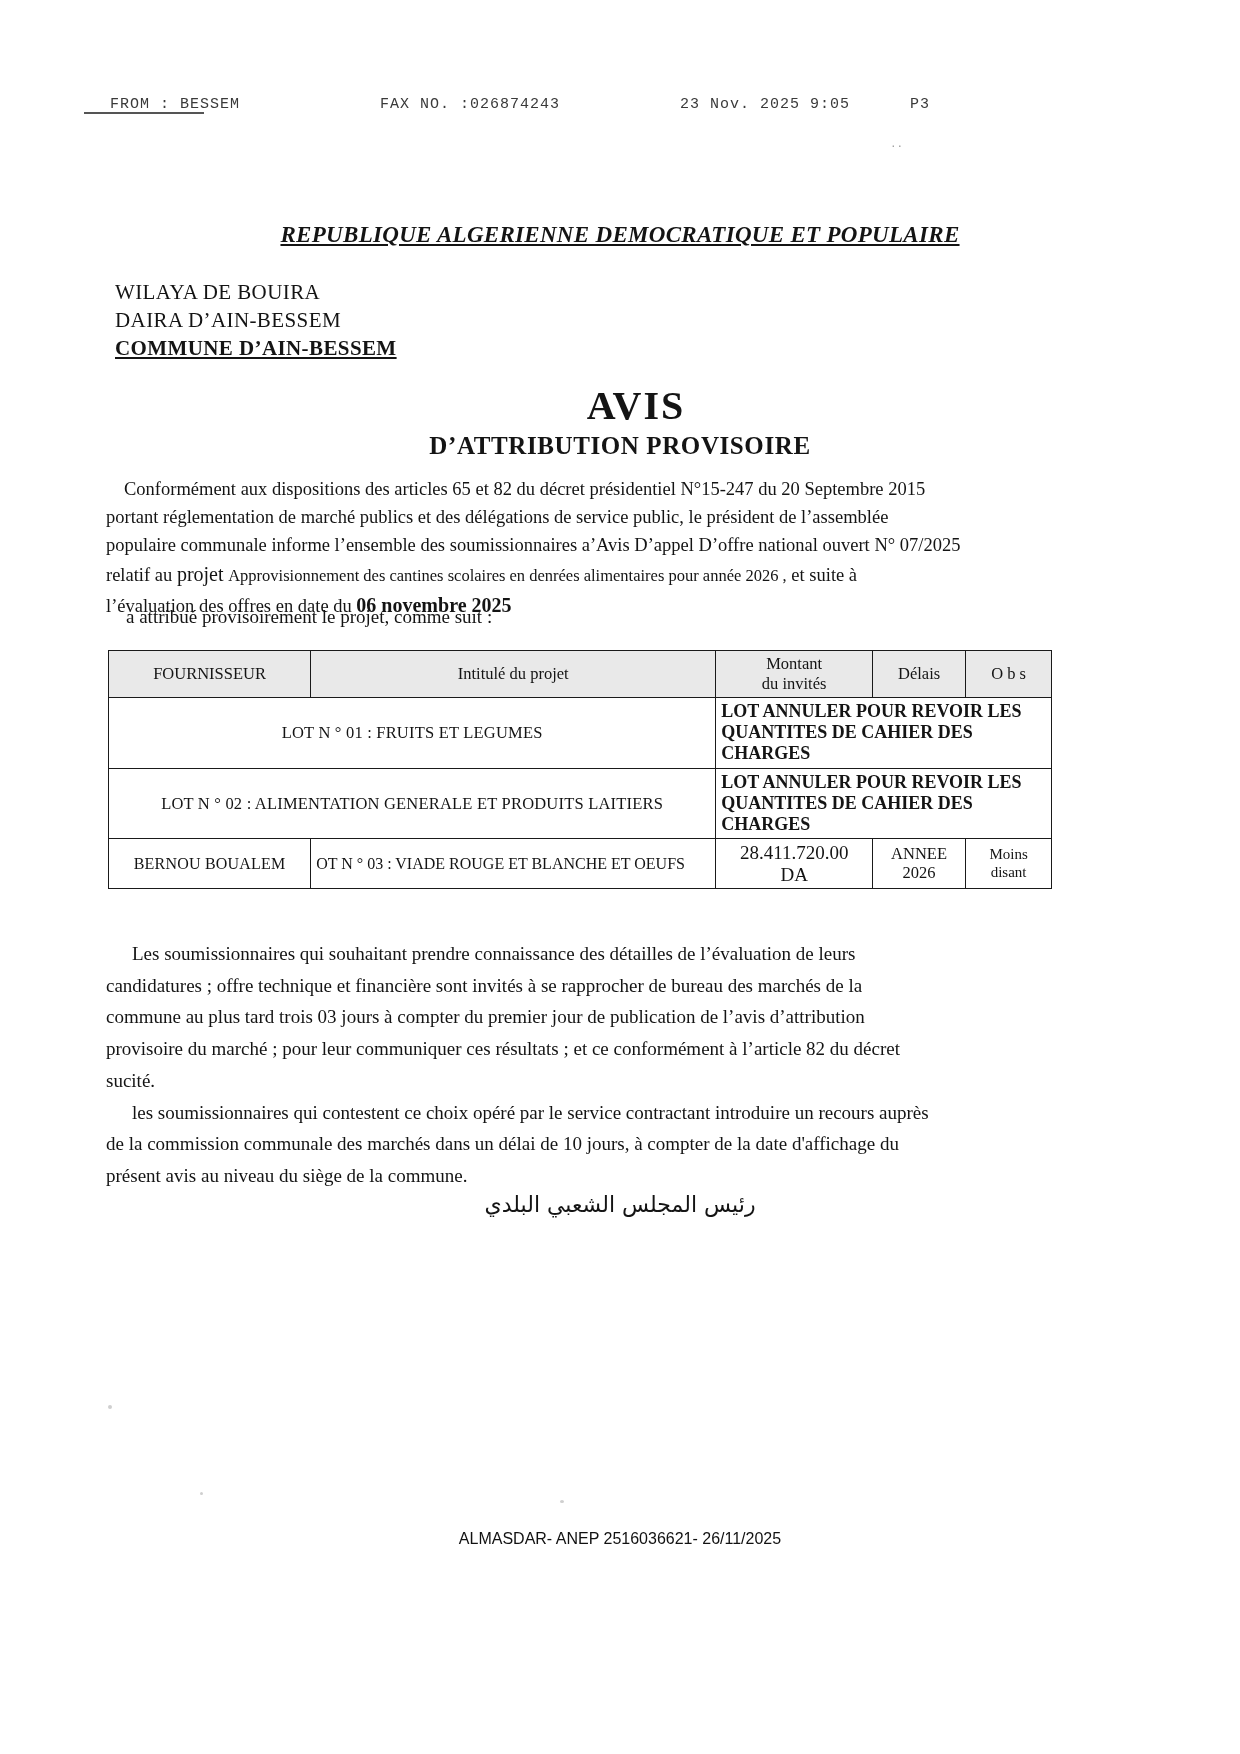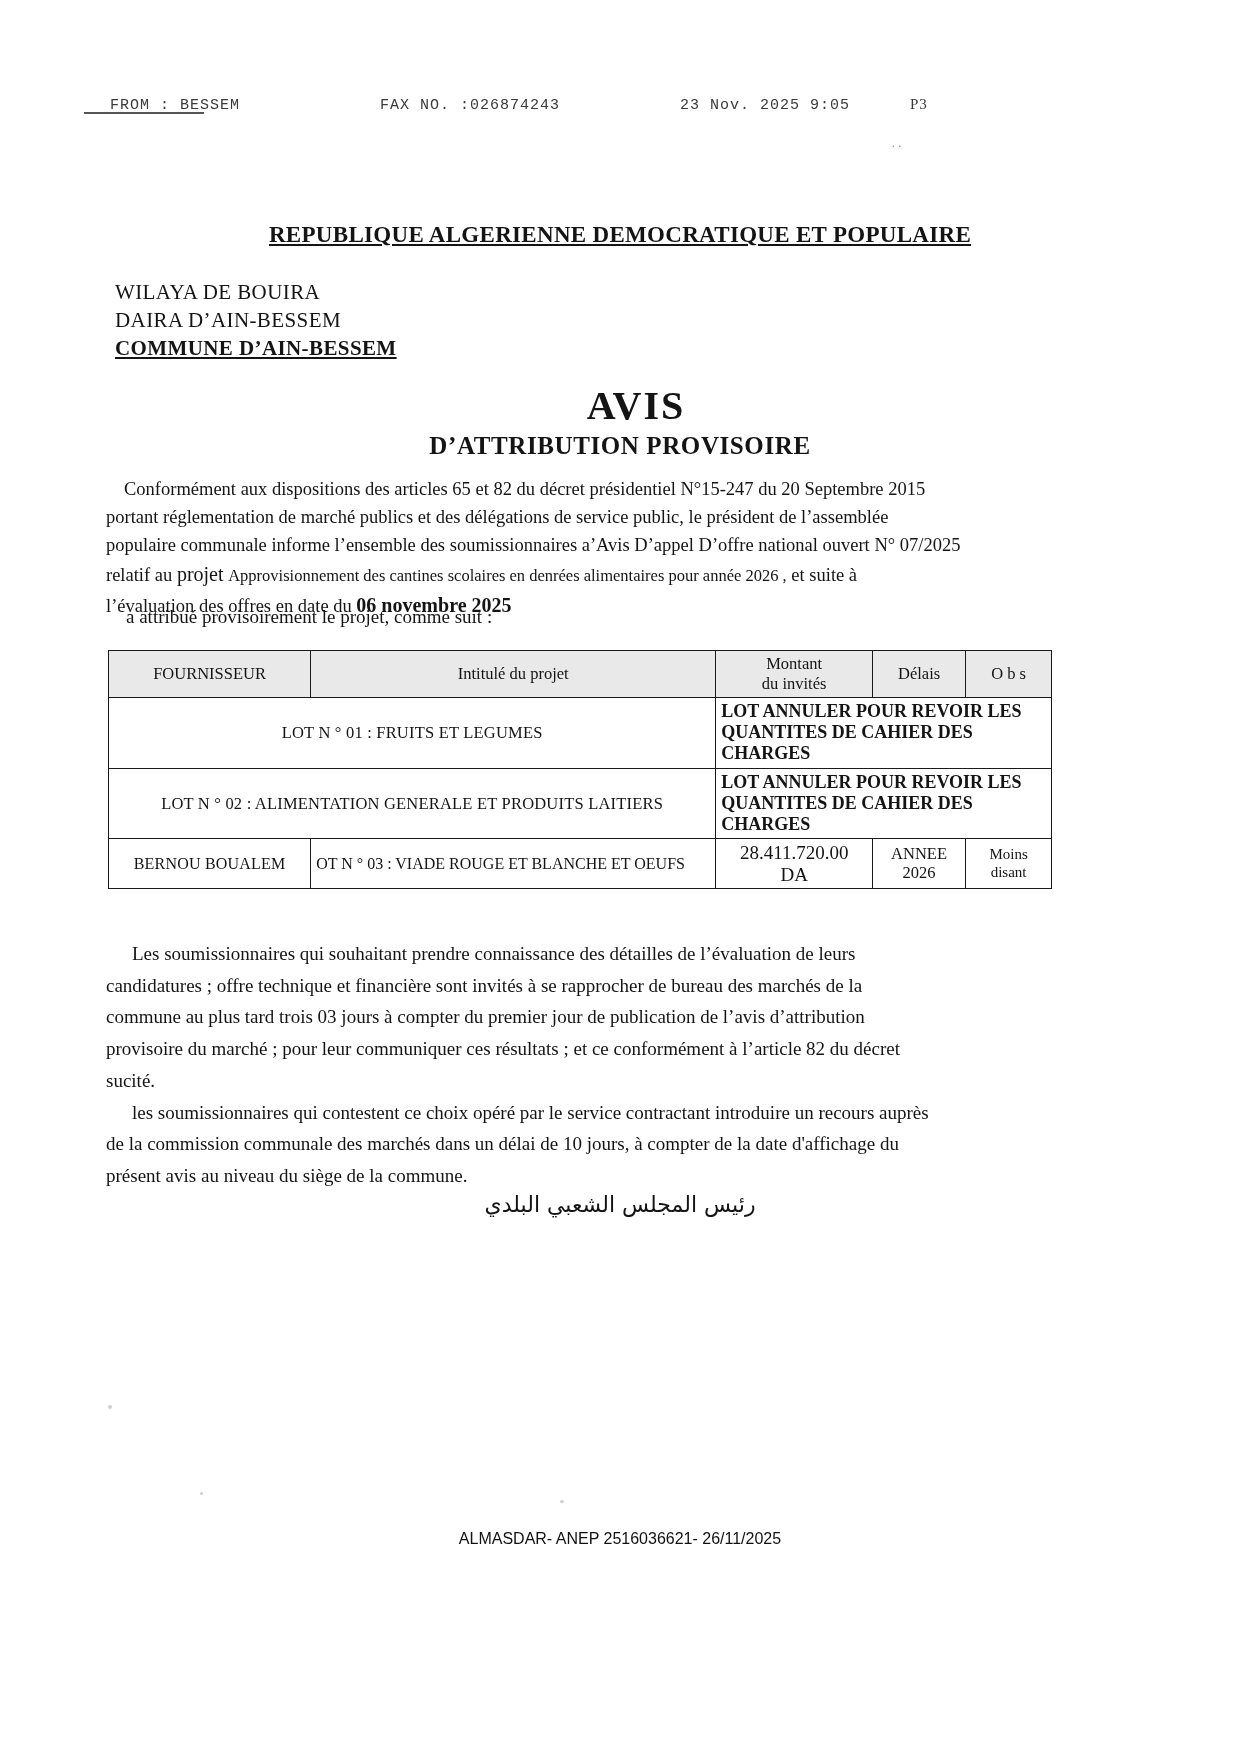--- a/index.html
+++ b/index.html
@@ -31,21 +31,21 @@
     font-family: "Liberation Mono", monospace;
     font-size: 15px;
     letter-spacing: 1px;
     color: #3a3a3a;
     display: flex;
     align-items: baseline;
   }
   .fax-from { width: 270px; }
   .fax-no { width: 300px; }
   .fax-date { width: 230px; text-align: left; }
-  .fax-page { text-align: center; font-family: Liberation Serif, serif; }
+  .fax-page { text-align: center; }
   .fax-rule {
     position: absolute;
     top: 112px;
     left: 84px;
     width: 120px;
     height: 2px;
     background: #555;
   }
   .fax-smudge {
     position: absolute;
@@ -59,20 +59,21 @@
     font-family: "Liberation Mono", monospace;
   }
 
   
   .republic {
     position: absolute;
     top: 222px;
     left: 0;
     width: 1240px;
     text-align: center;
+    font-style: italic;
     font-weight: bold;
     font-size: 23px;
     letter-spacing: 0.3px;
     text-decoration: underline;
   }
   .admin-block {
     position: absolute;
     top: 278px;
     left: 115px;
     font-size: 21px;

